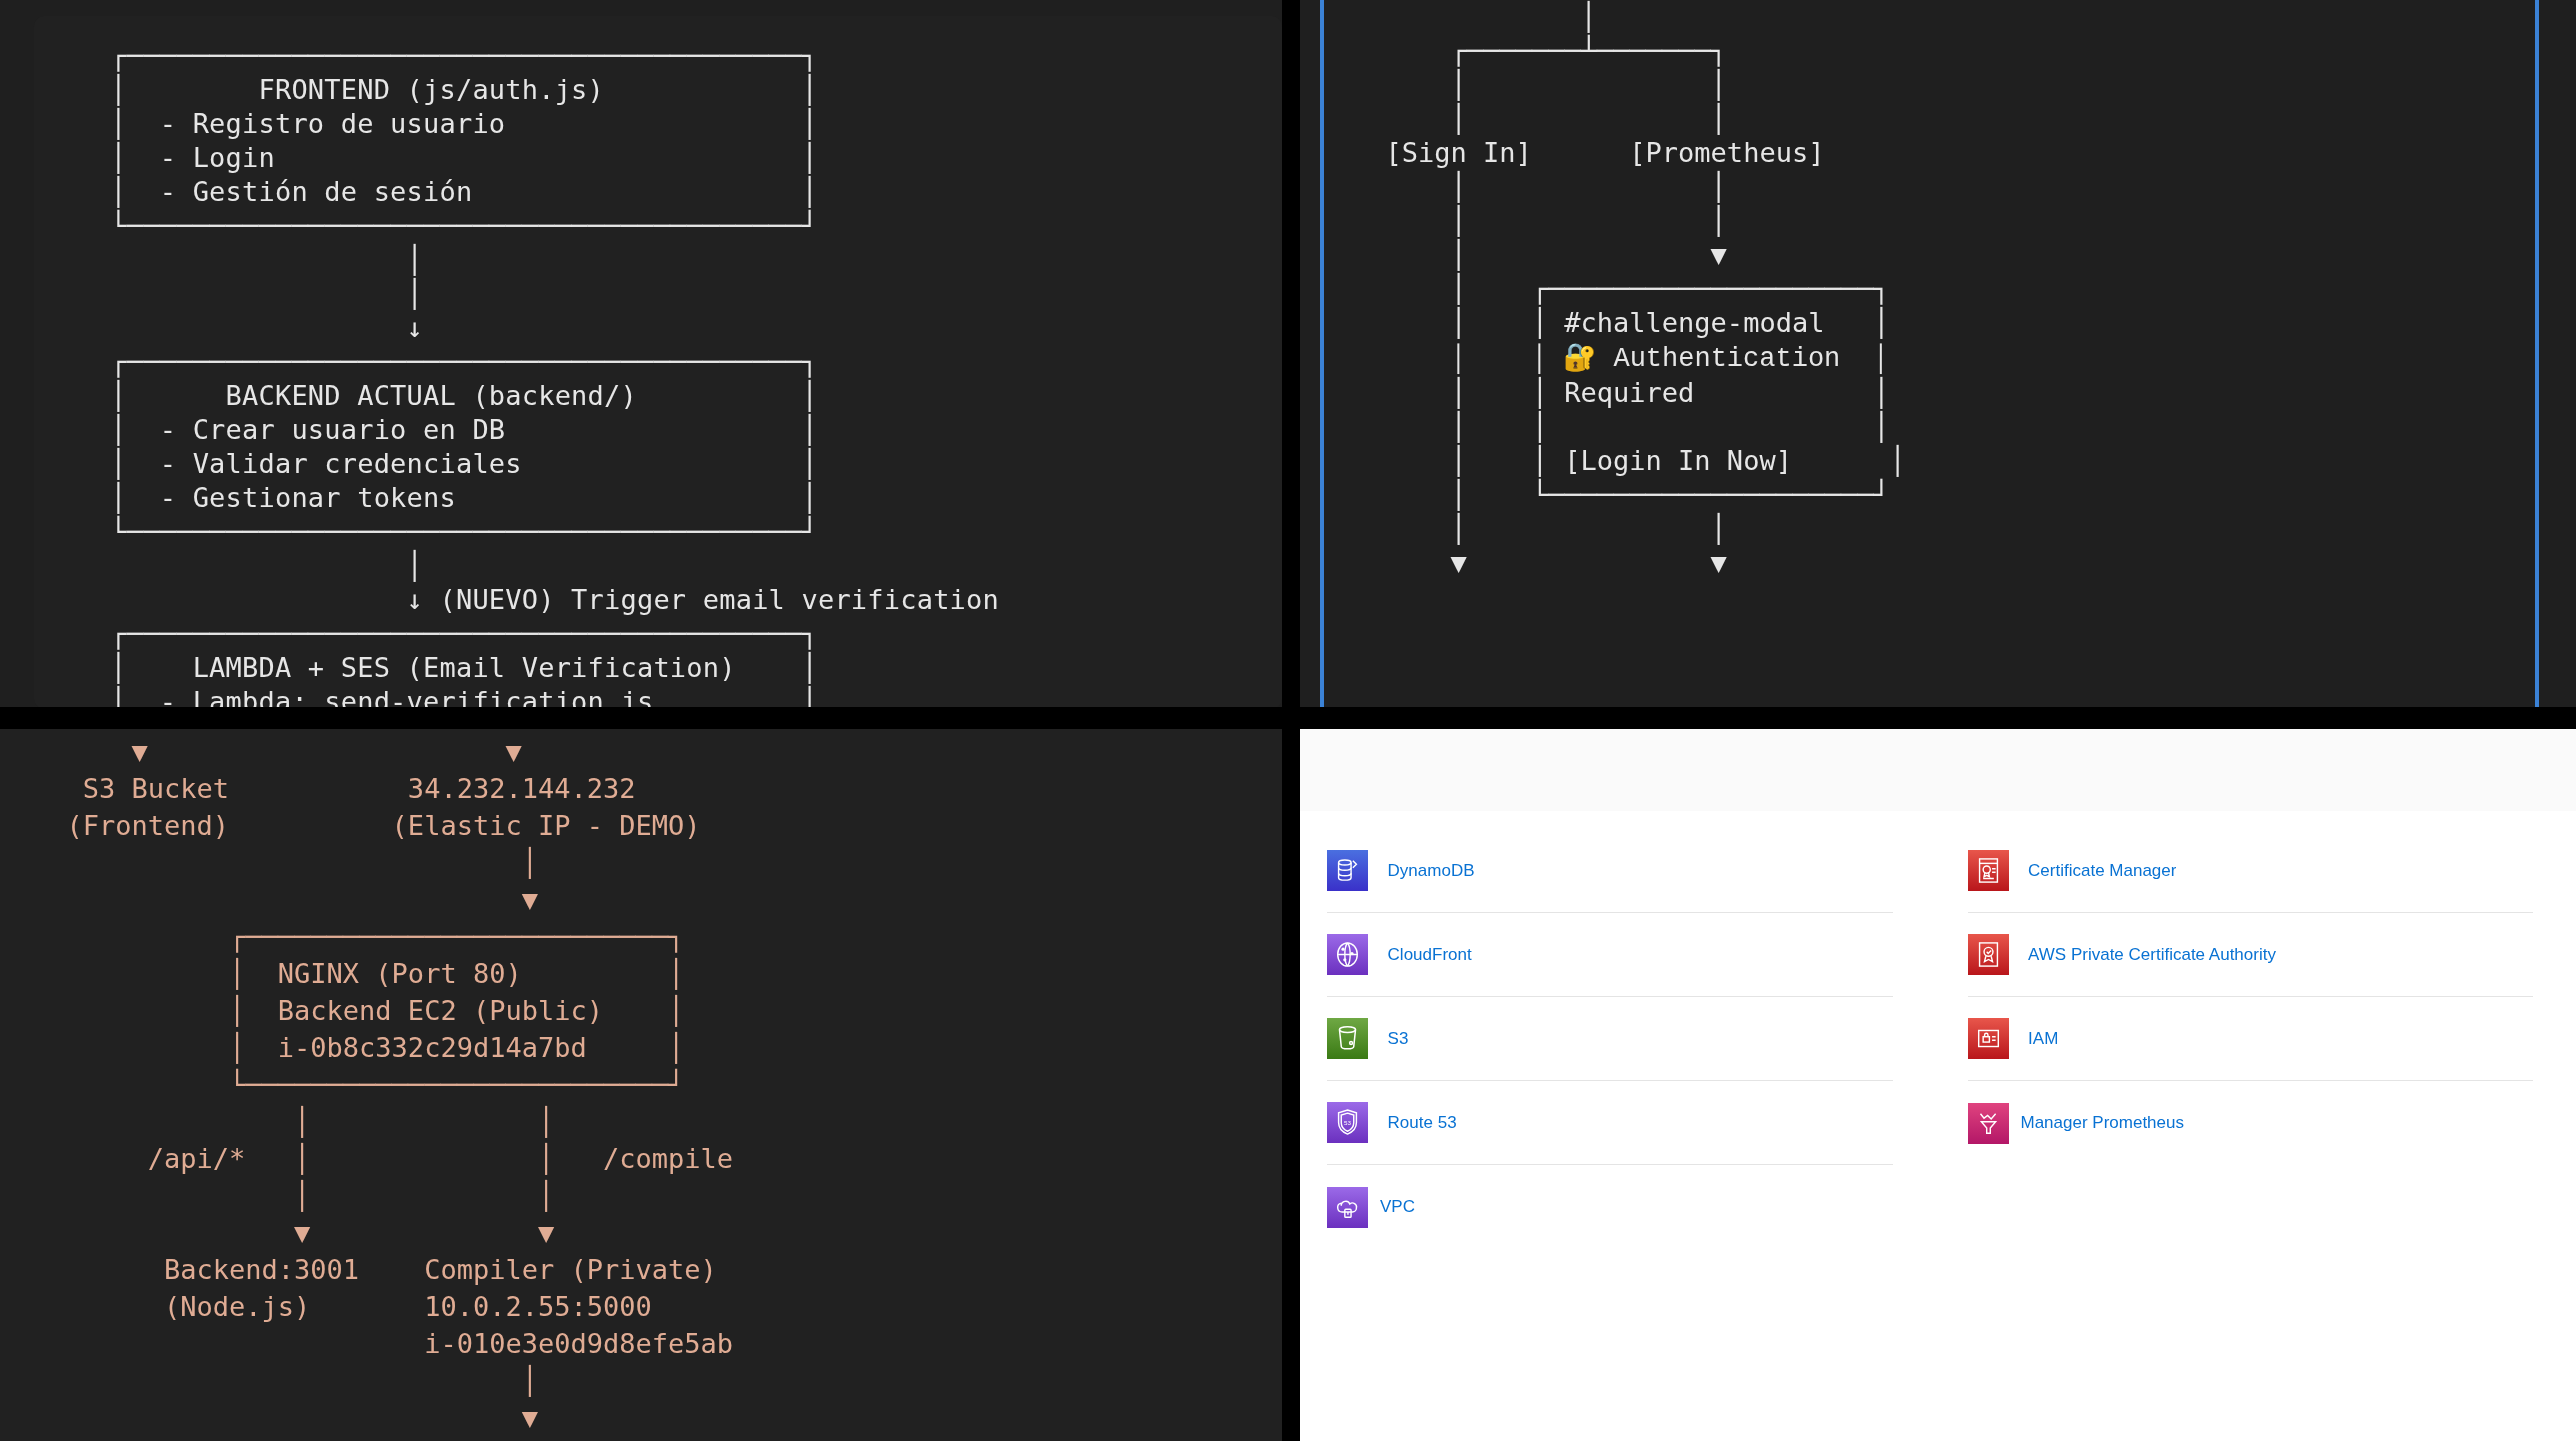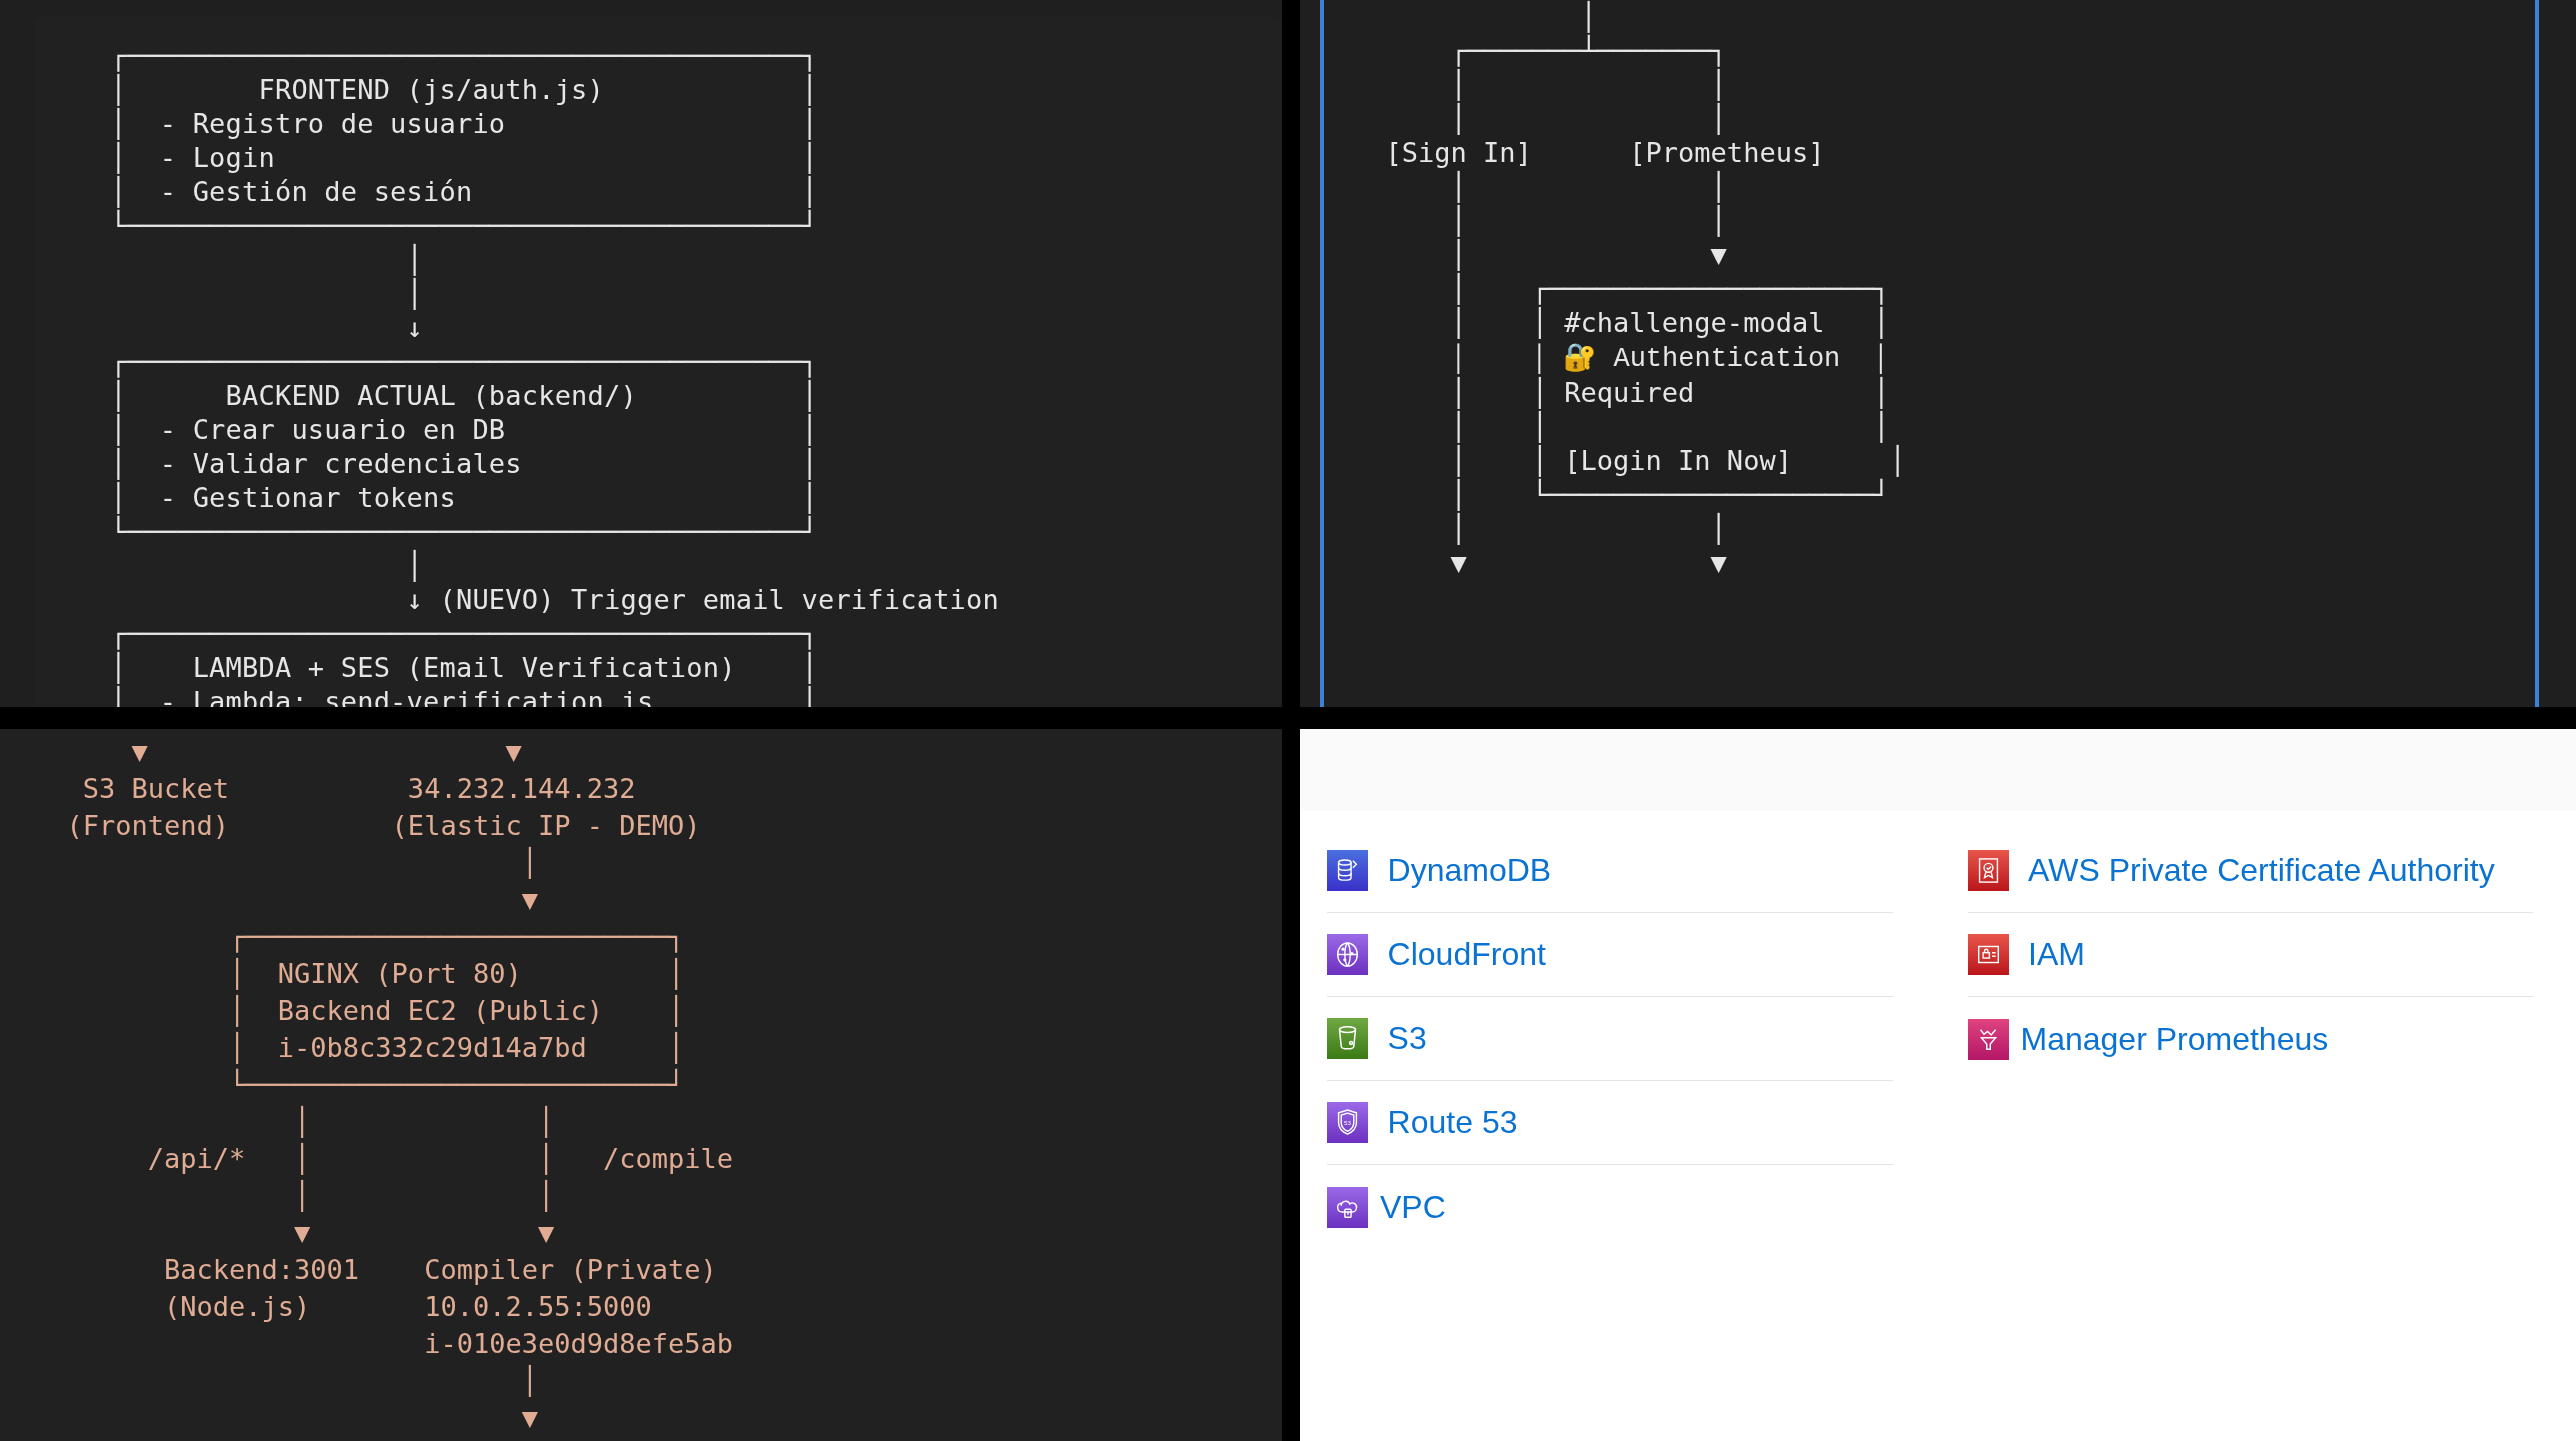--- a/index.html
+++ b/index.html
@@ -124,21 +124,21 @@
   .svc-icon {
     width: 41px; height: 41px;
     flex: 0 0 41px;
     border-radius: 2.7px;
     display: flex; align-items: center; justify-content: center;
     color: #ffffff;
   }
   .svc-icon svg { display:block; }
   .svc-label {
     font-family: "Liberation Sans", sans-serif;
-    font-size: 32px;
+    font-size: 17px;
     color: #0972d3;
     white-space: nowrap;
     overflow: hidden;
     text-overflow: ellipsis;
   }
 </style>
 </head>
 <body>
 
 <div class="screen">
@@ -318,20 +318,41 @@
           </span>
           <span class="svc-label">VPC</span>
         </div>
       </div>
 
       <div class="svc-col">
         <div class="svc-row">
           <span class="svc-icon">
             <svg width="41" height="41" viewBox="0 0 46 46">
                 <defs>
+                  <linearGradient id="r1" x1="0" y1="0" x2="0" y2="1">
+                    <stop offset="0" stop-color="#e8564b"></stop>
+                    <stop offset="1" stop-color="#b9161b"></stop>
+                  </linearGradient>
+                </defs>
+                <rect width="46" height="46" fill="url(#r1)"></rect>
+                <g fill="none" stroke="#fff" stroke-width="1.6">
+                  <rect x="13" y="10" width="20" height="26"></rect>
+                  <path d="M13 15h20"></path>
+                  <circle cx="21" cy="22" r="4"></circle>
+                  <path d="M19 25l-1 5 3-1.6 3 1.6-1-5"></path>
+                  <path d="M27 21h4M27 25h4M17 32h12"></path>
+                </g>
+              </svg>
+          </span>
+          <span class="svc-label">Certificate Manager</span>
+        </div>
+        <div class="svc-row">
+          <span class="svc-icon">
+            <svg width="41" height="41" viewBox="0 0 46 46">
+                <defs>
                   <linearGradient id="r2" x1="0" y1="0" x2="0" y2="1">
                     <stop offset="0" stop-color="#e8564b"></stop>
                     <stop offset="1" stop-color="#b9161b"></stop>
                   </linearGradient>
                 </defs>
                 <rect width="46" height="46" fill="url(#r2)"></rect>
                 <g fill="none" stroke="#fff" stroke-width="1.6">
                   <rect x="13" y="10" width="20" height="26"></rect>
                   <circle cx="23" cy="20" r="5"></circle>
                   <path d="M21 20l1.6 1.8L26 18.4"></path>

